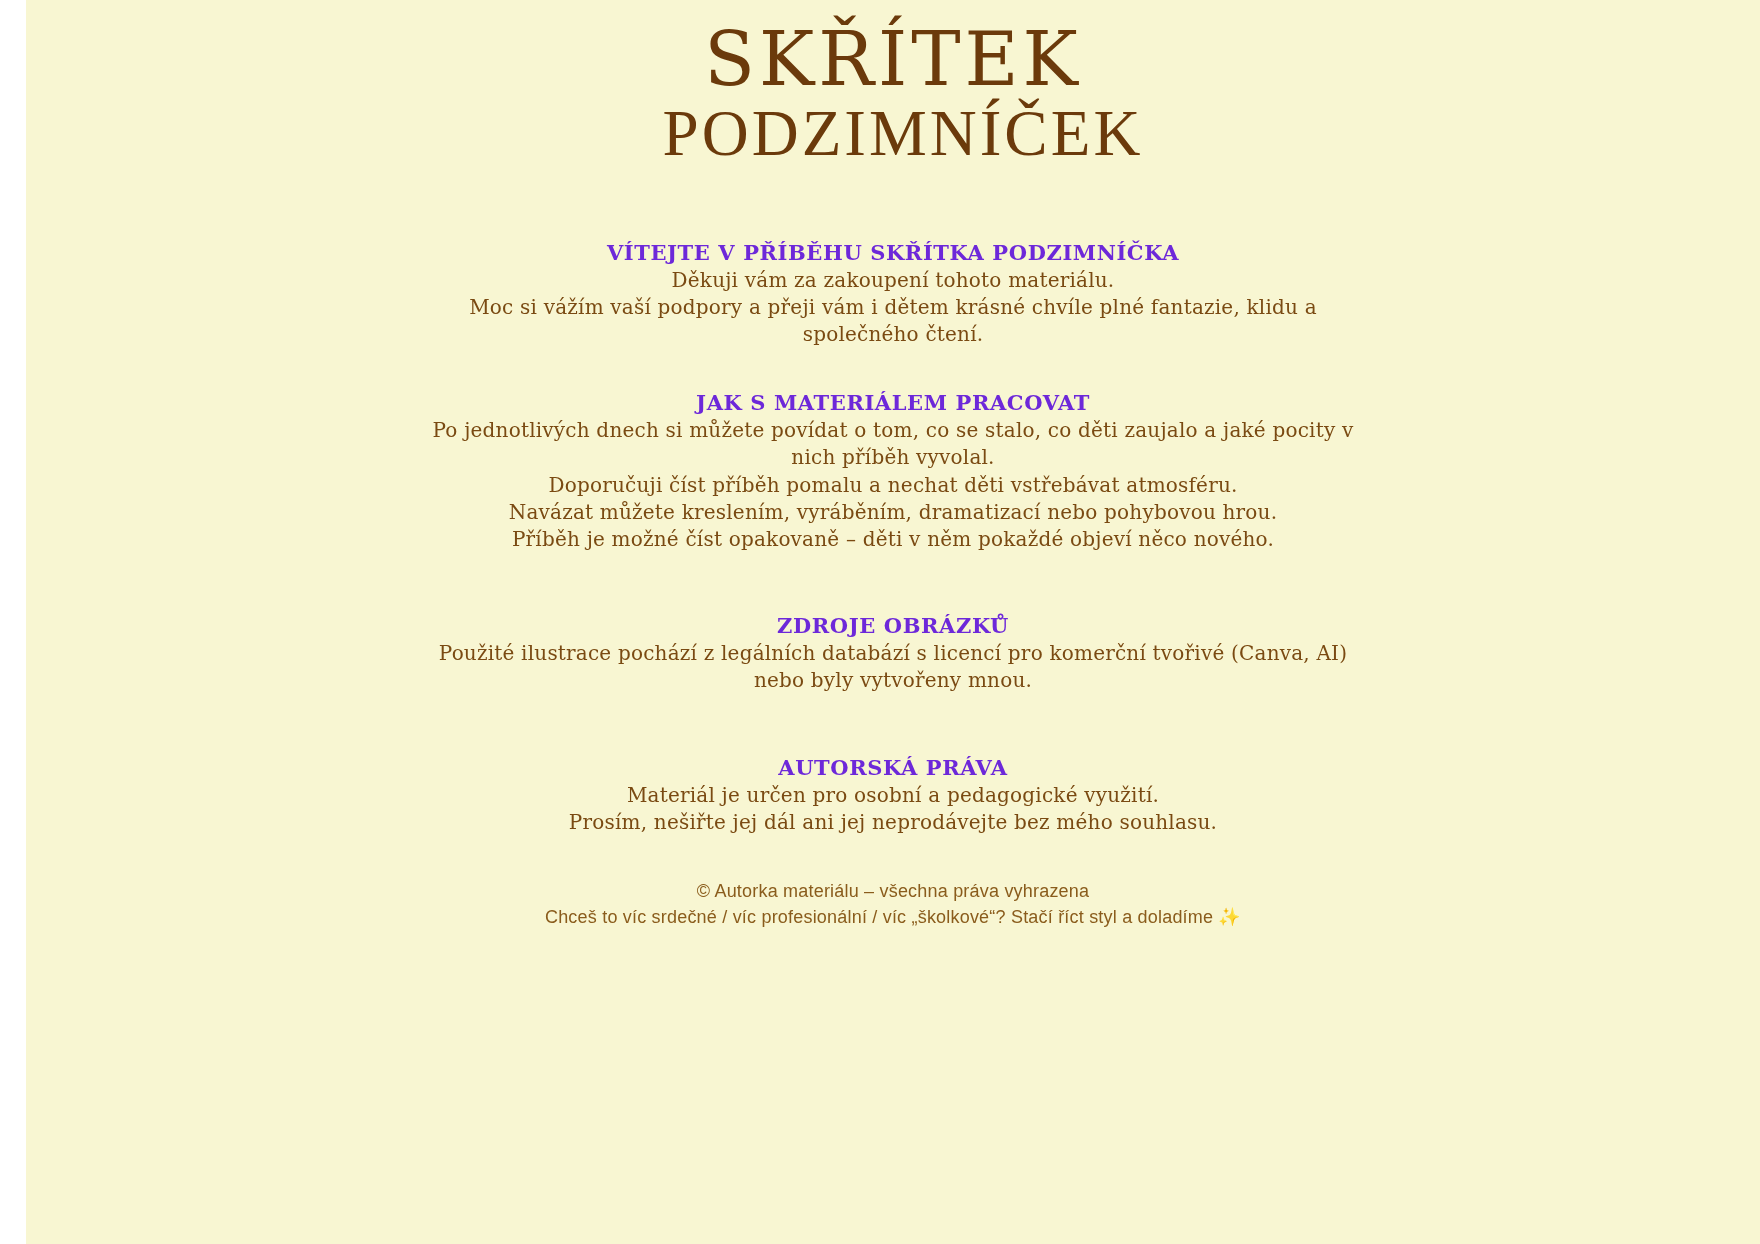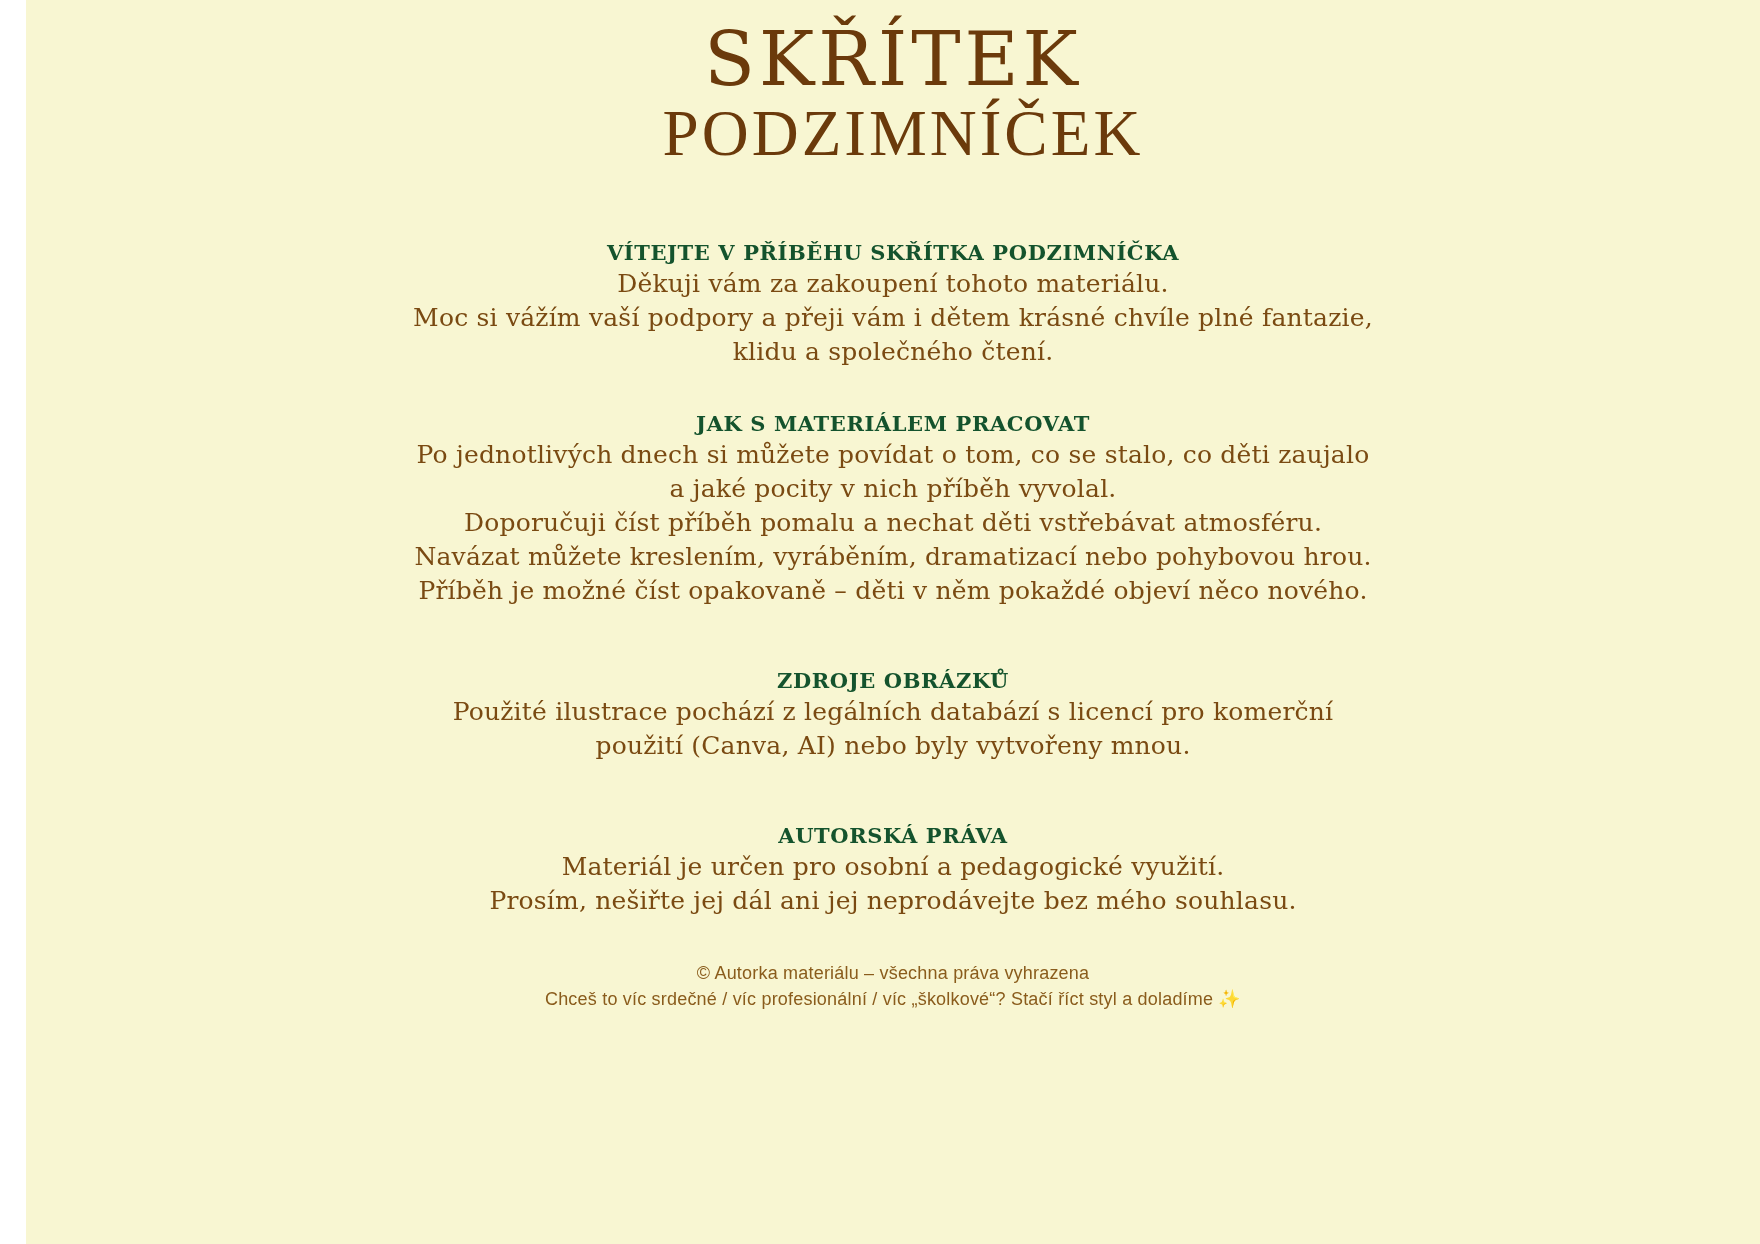--- a/index.html
+++ b/index.html
@@ -75,28 +75,28 @@
 
   .section {
     margin-bottom: 26px;
   }
 
   .section-heading {
     font-family: "DejaVu Serif", serif;
     font-size: 21px;
     font-weight: 700;
     letter-spacing: 0.6px;
-    color: #14532d;
+    color: #6d28d9;
     margin-bottom: 2px;
     text-transform: uppercase;
   }
 
   .para {
     font-family: "DejaVu Serif", serif;
-    font-size: 25px;
+    font-size: 20px;
     line-height: 1.36;
     color: #7a4a12;
     letter-spacing: 0.2px;
   }
 
   .spacer-sm { height: 16px; }
   .spacer-md { height: 34px; }
 
   .footer-line {
     font-family: Liberation Sans, sans-serif;
@@ -134,21 +134,21 @@
         <div class="para">Po jednotlivých dnech si můžete povídat o tom, co se stalo, co děti zaujalo a jaké pocity v nich příběh vyvolal.</div>
         <div class="para">Doporučuji číst příběh pomalu a nechat děti vstřebávat atmosféru.</div>
         <div class="para">Navázat můžete kreslením, vyráběním, dramatizací nebo pohybovou hrou.</div>
         <div class="para">Příběh je možné číst opakovaně – děti v něm pokaždé objeví něco nového.</div>
       </div>
 
       <div class="spacer-md"></div>
 
       <div class="section">
         <div class="section-heading">Zdroje obrázků</div>
-        <div class="para">Použité ilustrace pochází z legálních databází s licencí pro komerční použití (Canva, AI) nebo byly vytvořeny mnou.</div>
+        <div class="para">Použité ilustrace pochází z legálních databází s licencí pro komerční tvořivé (Canva, AI) nebo byly vytvořeny mnou.</div>
       </div>
 
       <div class="spacer-md"></div>
 
       <div class="section">
         <div class="section-heading">Autorská práva</div>
         <div class="para">Materiál je určen pro osobní a pedagogické využití.</div>
         <div class="para">Prosím, nešiřte jej dál ani jej neprodávejte bez mého souhlasu.</div>
       </div>
 

